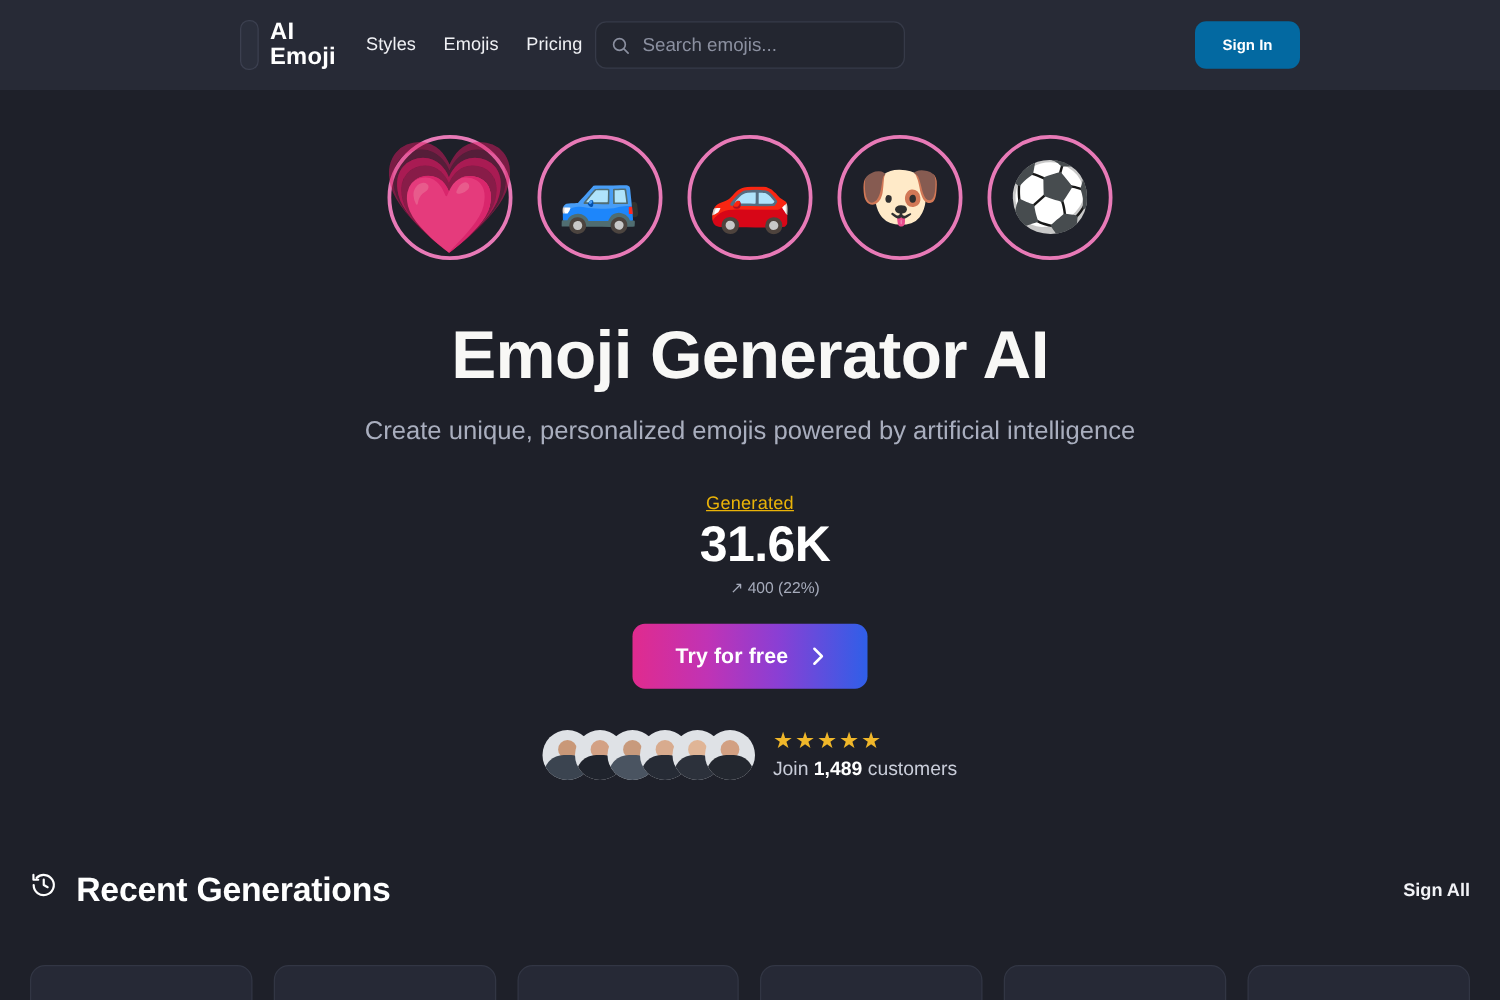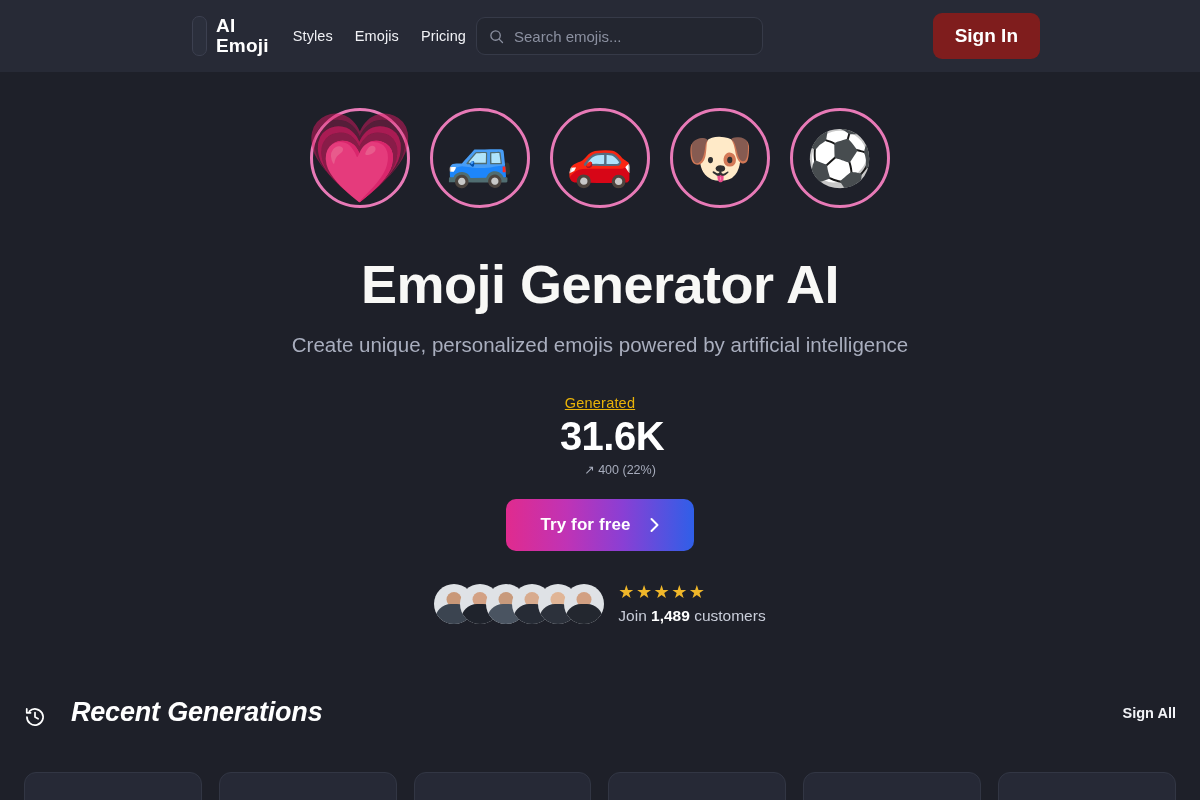--- a/index.html
+++ b/index.html
@@ -63,21 +63,21 @@
     font-size: 14.5px;
     font-weight: 400;
     color: #f0f1f5;
     text-decoration: none;
     letter-spacing: 0.1px;
     cursor: pointer;
   }
 
   .search-wrap {
     margin-left: 10px;
-    width: 287px;
+    width: 248px;
     height: 38px;
     background: #232630;
     border: 1px solid #363a48;
     border-radius: 9px;
     display: flex;
     align-items: center;
     padding: 18px 12px;
     gap: 10px;
   }
   .search-icon { flex: 0 0 auto; display:block; }
@@ -88,25 +88,25 @@
     outline: none;
     color: #c8cbd6;
     font-size: 15px;
     font-family: "Liberation Sans", sans-serif;
   }
   .search-input::placeholder { color: #8b90a0; }
 
   .signin-btn {
     position: absolute;
     right: 160px;
-    background: #7f1d1d;
+    background: #0369a1;
     color: #ffffff;
     border: none;
     border-radius: 9px;
-    font-size: 19px;
+    font-size: 12px;
     font-weight: 700;
     padding: 12px 22px;
     cursor: pointer;
     font-family: "Liberation Sans", sans-serif;
   }
 
   
   .hero {
     padding-top: 26px;
     text-align: center;
@@ -241,21 +241,21 @@
   .join-line b { color: #ffffff; font-weight: 800; }
 
   
   .recent {
     margin-top: 72px;
     padding: 0 24px;
     display: flex;
     align-items: center;
     justify-content: space-between;
   }
-  .recent-left { display: flex; align-items: flex-end; gap: 25px; font-style: italic; }
+  .recent-left { display: flex; align-items: flex-start; gap: 15px; }
   .recent-title {
     font-size: 27px;
     font-weight: 800;
     color: #ffffff;
     letter-spacing: -0.2px;
   }
   .view-all {
     font-size: 14.5px;
     font-weight: 700;
     color: #f2f3f7;

